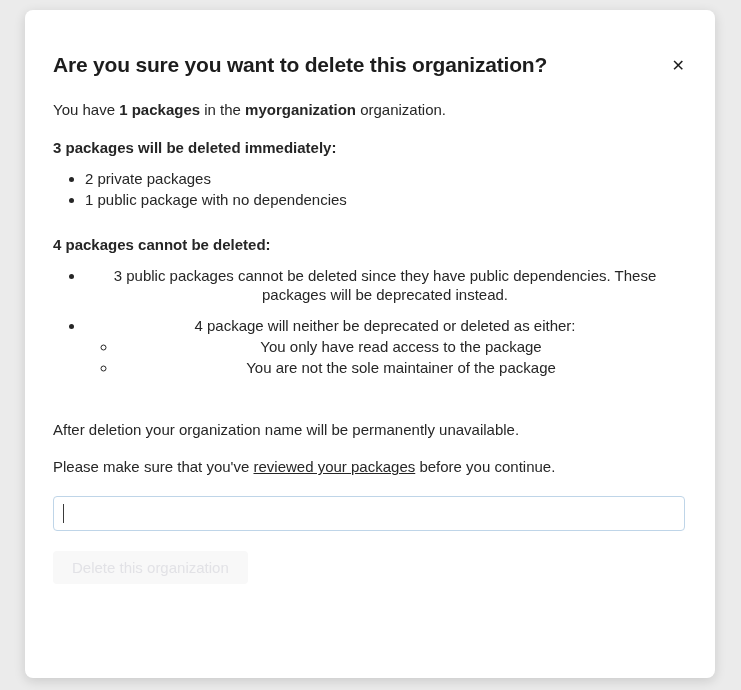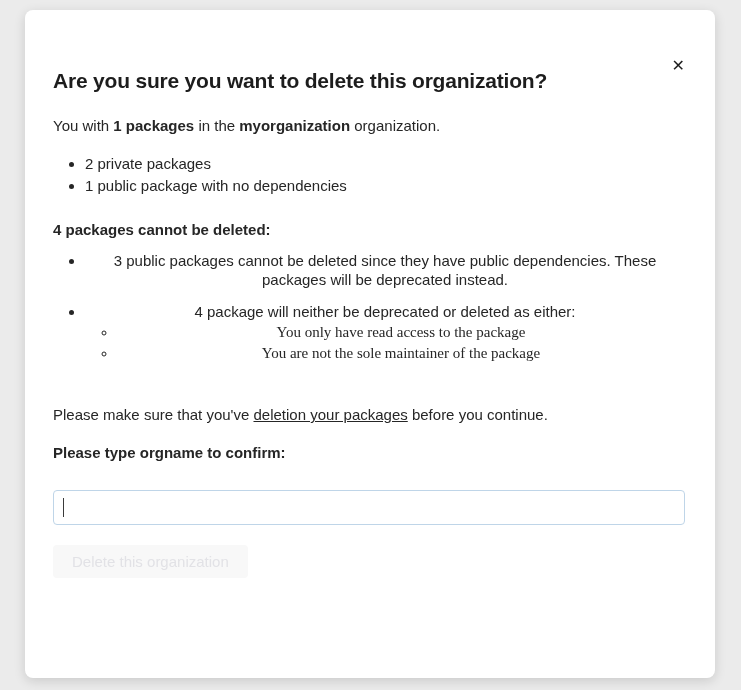--- a/index.html
+++ b/index.html
@@ -21,21 +21,21 @@
     background: #ffffff;
     border-radius: 8px;
     box-shadow: 0 3px 12px rgba(0,0,0,0.14);
     padding: 42px 30px 0 28px;
     color: #262626;
   }
   .modal-title {
     font-size: 21px;
     font-weight: 700;
     color: #1d1d1d;
-    margin: 16px 0 24px 0;
+    margin: 0 0 24px 0;
     letter-spacing: -0.2px;
     line-height: 1.2;
   }
   .close-button {
     position: absolute;
     top: 46px; right: 28px;
     background: none;
     border: none;
     padding: 2px;
     cursor: pointer;
@@ -62,21 +62,21 @@
     list-style: disc;
     margin: 0 0 0 0;
     padding-left: 32px;
   }
   ul.cannot-list > li { margin-bottom: 13px; text-align: center; }
   ul.sub-list {
     list-style: circle;
     margin: 2px 0 0 0;
     padding-left: 32px;
   }
-  ul.sub-list li { margin-bottom: 2px; font-family: Liberation Serif, serif; }
+  ul.sub-list li { margin-bottom: 2px; }
   .notes { margin-top: 43px; }
   .text-link {
     color: inherit;
     text-decoration: underline;
     cursor: pointer;
   }
   .confirm-label {
     font-weight: 700;
     margin: 0 0 28px 0;
   }
@@ -118,48 +118,49 @@
 
 <div class="backdrop">
   <div class="modal">
 
     <button class="close-button">
       <span>✕</span>
     </button>
 
     <h1 class="modal-title">Are you sure you want to delete this organization?</h1>
 
-    <p><span>You with </span><strong>1 packages</strong><span> in the </span><strong>myorganization</strong><span> organization.</span></p>
+    <p><span>You have </span><strong>1 packages</strong><span> in the </span><strong>myorganization</strong><span> organization.</span></p>
 
+    <p class="section-heading">3 packages will be deleted immediately:</p>
 
     <ul class="immediate-list">
       <li>2 private packages</li>
       <li>1 public package with no dependencies</li>
     </ul>
 
     <p class="section-heading">4 packages cannot be deleted:</p>
 
     <ul class="cannot-list">
       <li>3 public packages cannot be deleted since they have public dependencies. These packages will be deprecated instead.</li>
       <li>
         <span>4 package will neither be deprecated or deleted as either:</span>
         <ul class="sub-list">
           <li>You only have read access to the package</li>
           <li>You are not the sole maintainer of the package</li>
         </ul>
       </li>
     </ul>
 
     <div class="notes">
+      <p>After deletion your organization name will be permanently unavailable.</p>
 
-      <p><span>Please make sure that you've </span><a class="text-link">deletion your packages</a><span> before you continue.</span></p>
+      <p><span>Please make sure that you've </span><a class="text-link">reviewed your packages</a><span> before you continue.</span></p>
 
     </div>
 
-    <p class="confirm-label">Please type orgname to confirm:</p>
 
     <div class="input-wrap">
       <input class="confirm-input" type="text" value="" style="">
       <span class="input-caret"></span>
     </div>
 
     <button class="delete-button" disabled="">Delete this organization</button>
 
   </div>
 </div>

